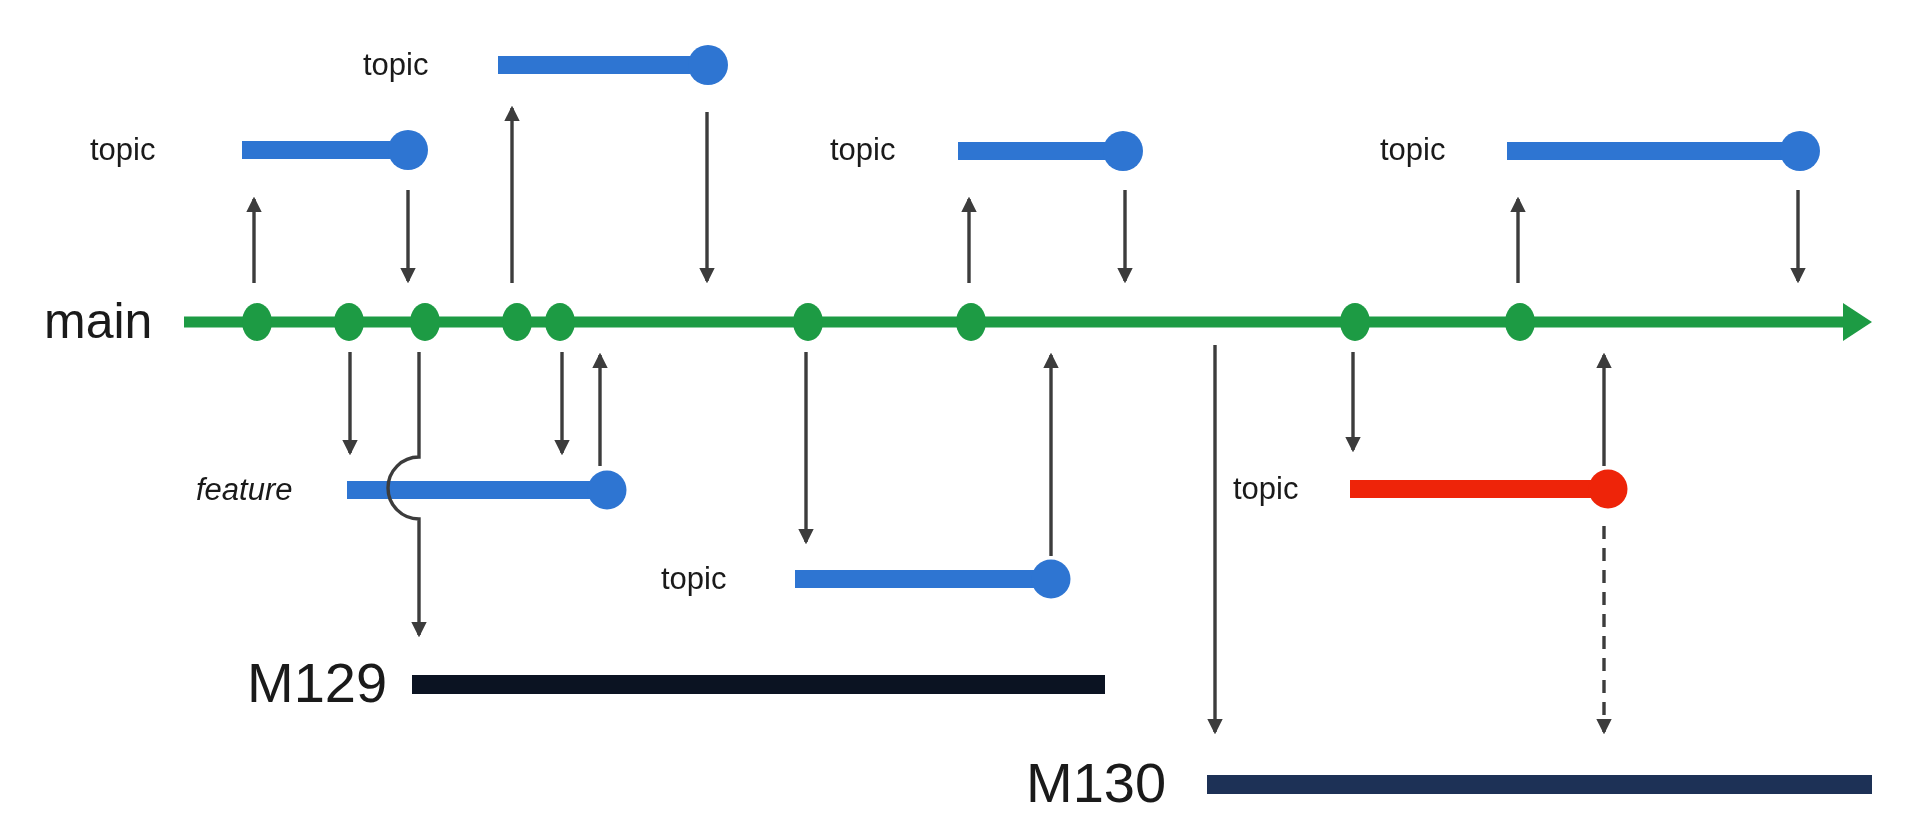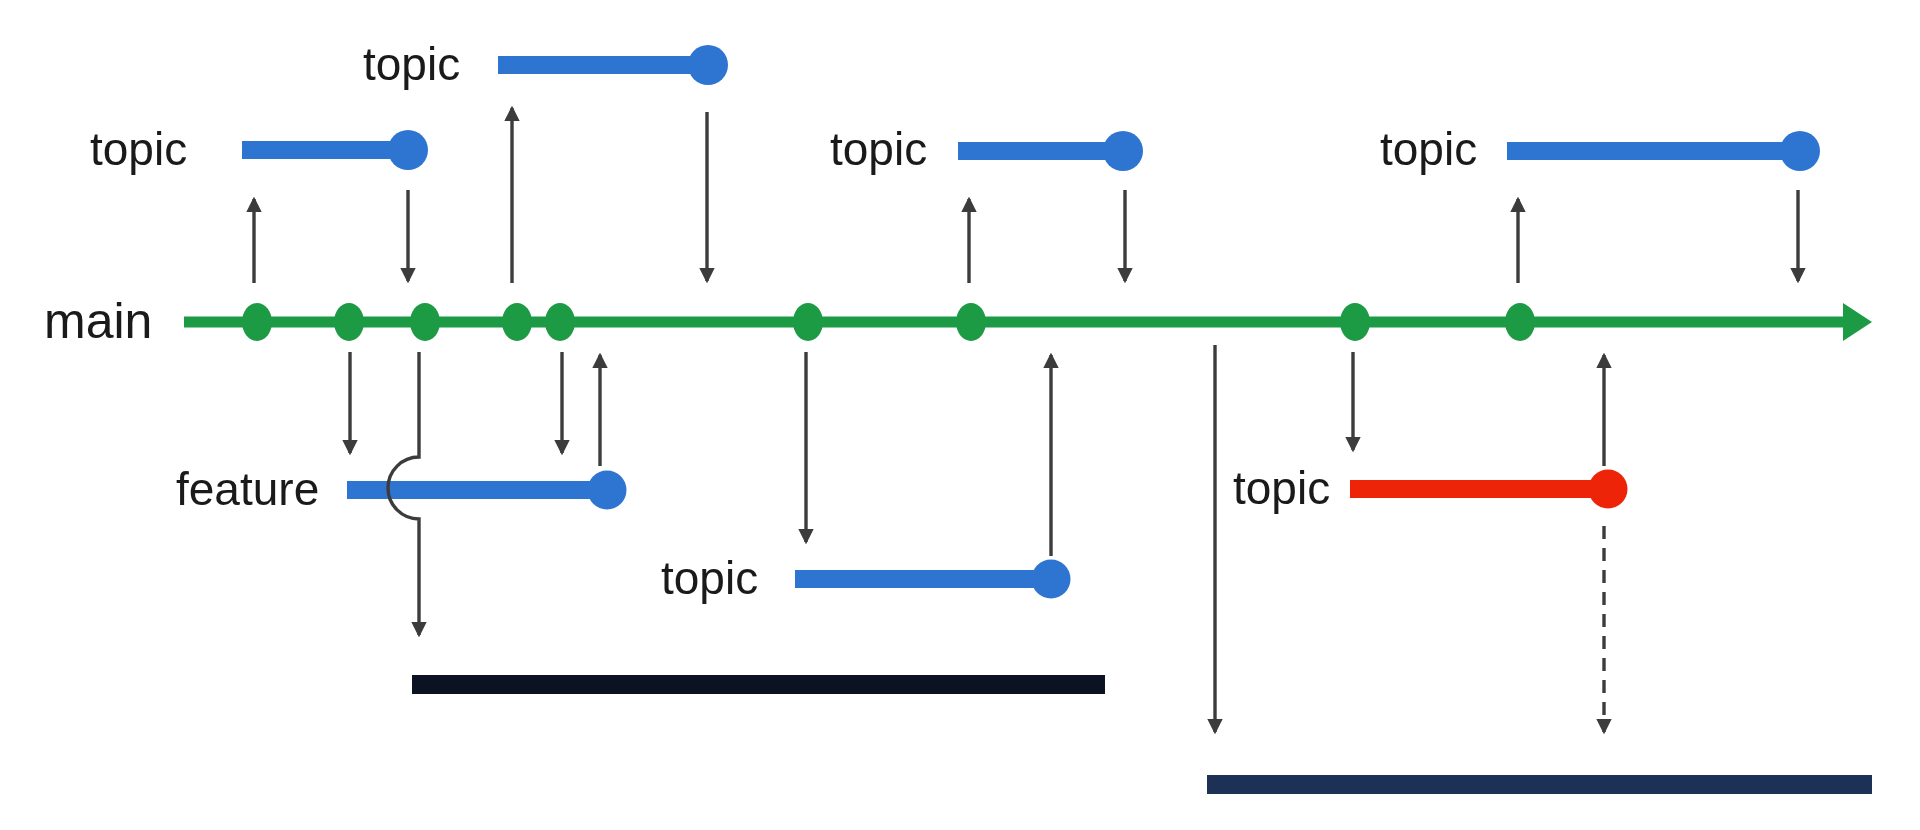--- a/index.html
+++ b/index.html
@@ -16,21 +16,21 @@
   .stage{
     position:relative;width:1920px;height:830px;background:var(--background);
     font-family:"Liberation Sans","DejaVu Sans",sans-serif;overflow:hidden;
   }
   .stage svg{position:absolute;left:0;top:0;}
   .lbl{
     position:absolute;transform:translateY(-52%);
     color:var(--text-black);font-weight:300;letter-spacing:0px;
     white-space:nowrap;line-height:1;
   }
-  .lbl-branch{font-size:46px;}
+  .lbl-branch{font-size:31px;}
   .lbl-main{font-size:50px;}
   .lbl-milestone{font-size:56px;}
   .bar-blue{fill:var(--branch-blue);}
   .bar-red{fill:var(--cancelled-red);}
   .green{fill:var(--main-green);}
   .arrow{stroke:var(--arrow-gray);stroke-width:3.4;fill:none;}
   .arrow-dashed{stroke-dasharray:13 9;}
   .arrow-head{fill:var(--arrow-gray);}
   .m129{fill:var(--m129-bar);}
   .m130{fill:var(--m130-bar);}
@@ -106,17 +106,19 @@
     <line x1="1215" y1="345" x2="1215" y2="732" class="arrow" marker-end="url(#ah)"></line>
 
     <line x1="1604" y1="526" x2="1604" y2="732" class="arrow arrow-dashed" marker-end="url(#ah)"></line>
   </svg>
 
   <div class="lbl lbl-main" style="left:44px;  top:322px;">main</div>
   <div class="lbl lbl-branch" style="left:90px;  top:150px;">topic</div>
   <div class="lbl lbl-branch" style="left:363px; top:65px;">topic</div>
   <div class="lbl lbl-branch" style="left:830px; top:150px;">topic</div>
   <div class="lbl lbl-branch" style="left:1380px;top:150px;">topic</div>
-  <div class="lbl lbl-branch" style="left:176px; top:490px;">feature</div>
+  <div class="lbl lbl-branch" style="left:196px; top:490px;font-style:italic;">feature</div>
   <div class="lbl lbl-branch" style="left:1233px;top:489px;">topic</div>
   <div class="lbl lbl-branch" style="left:661px; top:579px;">topic</div>
+  <div class="lbl lbl-milestone" style="left:247px; top:684px;">M129</div>
+  <div class="lbl lbl-milestone" style="left:1026px;top:784px;">M130</div>
 
 </div>
 
 </body></html>

